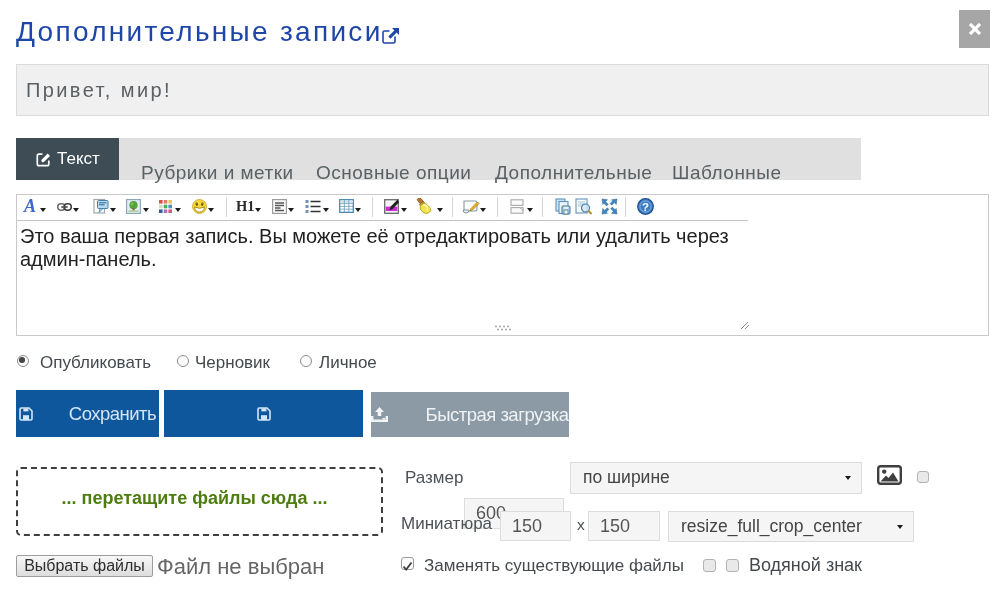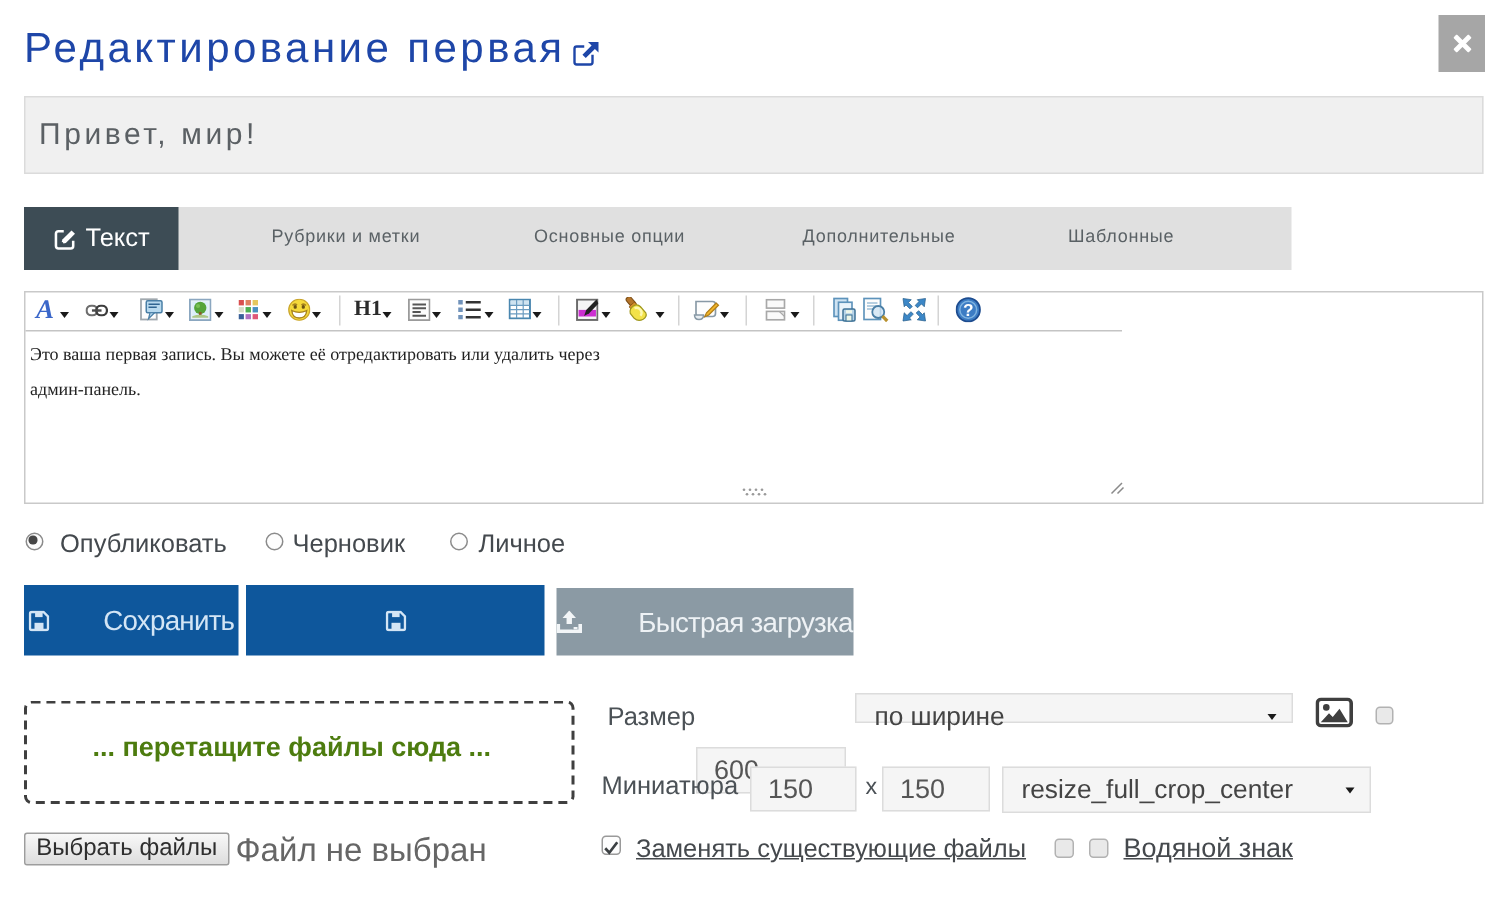--- a/index.html
+++ b/index.html
@@ -5,44 +5,44 @@
   * { margin:0; padding:0; box-sizing:border-box; }
   html,body { width:1004px; height:601px; background:#fff; overflow:hidden; }
   body { font-family:"Liberation Sans", sans-serif; position:relative; }
   .abs { position:absolute; }
   #title { left:16px; top:16px; font-size:28px; color:#1e46a8; letter-spacing:2.3px; }
   #closebtn { left:959px; top:10px; width:31px; height:38px; background:#a6a6a6; display:flex; align-items:center; justify-content:center; }
   #input1 { left:16px; top:64px; width:973px; height:52px; background:#f0f0f0; border:1px solid #dbdbdb; font-size:20px; color:#5b6064; line-height:50px; padding-left:9px; letter-spacing:2.4px; }
   #tabbar { left:16px; top:138px; width:845px; height:42px; background:#e0e0e0; }
   #tabactive { left:0; top:0; width:103px; height:42px; background:#3d4c55; color:#fff; display:flex; align-items:center; }
   #tabactive span { font-size:17px; margin-left:6px; }
-  .tabl { top:12px; font-size:12px; color:#5a6165; letter-spacing:0.5px;margin-left:40px; }
+  .tabl { top:24px; font-size:19px; color:#5a6165; letter-spacing:0.5px; }
   #editor { left:16px; top:194px; width:973px; height:142px; border:1px solid #c9c9c9; background:#fff; }
   #tbline { left:0px; top:25px; width:731px; height:0; border-top:1px solid #c4c4c4; }
-  #edtext { left:3px; top:29.5px; font-family:Liberation Serif, serif; font-size:12px; line-height:23px; color:#222; white-space:pre; }
+  #edtext { left:3px; top:29.5px; font-family:Liberation Sans, sans-serif; font-size:20px; line-height:23px; color:#222; white-space:pre; }
   .ic { position:absolute; top:4px; }
   .sep { position:absolute; top:2px; width:1px; height:20px; background:#d4d4d4; }
   .dar { position:absolute; top:13px; width:0; height:0; border-left:3.5px solid transparent; border-right:3.5px solid transparent; border-top:4px solid #1a1a1a; }
   .radio { width:12px; height:12px; border-radius:50%; border:1.6px solid #8b8b8b; background:#fdfdfd; }
   .radio.on::after { content:""; display:block; width:5.5px; height:5.5px; margin:1.6px; border-radius:50%; background:#464646; }
   .rlab { top:353px; font-size:17px; color:#44494e; }
   .btn { top:390px; height:47px; background:#0e579c; color:#d3e5f5; display:flex; align-items:center; justify-content:center; font-size:18.5px; letter-spacing:-0.5px;gap:28px; }
   #dropzone { left:16px; top:467px; width:367px; height:69px; border:2px dashed #3f3f3f; border-radius:5px; display:flex; align-items:center; justify-content:center; font-weight:bold; font-size:18px; color:#4d7c0f; padding:0 10px 7px 0; }
   #filebtn { left:16px; top:555px; width:137px; height:22px; border:1px solid #9d9d9d; border-radius:2px; background:linear-gradient(#f8f8f8,#ddd); font-size:16px; color:#2e2e2e; text-align:center; line-height:20px; }
   #filelab { left:157px; top:556px; font-size:22px; color:#666; line-height:22px; }
   .lab { font-size:17px; color:#4b5156; line-height:17px; }
   .inp { background:#f5f5f5; border:1px solid #dcdcdc; font-size:18px; color:#555; padding-left:11px; line-height:29px; }
   .sel { background:#f5f5f5; border:1px solid #dcdcdc; font-size:17.5px; color:#444; padding-left:12px; line-height:29px; }
   .sel::after { content:""; position:absolute; right:10px; top:13px; width:0; height:0; border-left:3.5px solid transparent; border-right:3.5px solid transparent; border-top:4px solid #1a1a1a; }
   .cb { width:13px; height:13px; border:1px solid #b2b2b2; border-radius:3px; background:#e9e9e9; }
-  .clab { top:557px; font-size:17px; color:#45494d; line-height:17px;text-decoration:underline; }
+  .clab { top:557px; font-size:17px; color:#45494d; line-height:17px; }
 </style>
 </head>
 <body>
-  <div id="title" class="abs">Редактирование первая</div>
+  <div id="title" class="abs">Дополнительные записи</div>
   <svg class="abs" style="left:381px; top:27px;" width="19" height="17" viewBox="0 0 19 17">
     <path d="M14 9.5 V14.5 Q14 16 12.5 16 H3.5 Q2 16 2 14.5 V5.5 Q2 4 3.5 4 H8.5" fill="none" stroke="#1e46a8" stroke-width="1.6"></path>
     <path d="M11 1 H18 V8 L15.6 5.6 L9.5 11.7 L7.3 9.5 L13.4 3.4 Z" fill="#1e46a8"></path>
   </svg>
   <div id="closebtn" class="abs">
     <svg width="12" height="12" viewBox="0 0 12 12">
       <path d="M1 1 L11 11 M11 1 L1 11" stroke="#fff" stroke-width="3.2"></path>
     </svg>
   </div>
   <div id="input1" class="abs">Привет, мир!</div>
@@ -249,21 +249,21 @@
     </svg>
     <span style="margin-left:9px">Быстрая загрузка</span>
   </div>
 
   <div id="dropzone" class="abs">... перетащите файлы сюда ...</div>
   <div id="filebtn" class="abs">Выбрать файлы</div>
   <div id="filelab" class="abs">Файл не выбран</div>
 
   <span class="abs lab" style="left:405px; top:469px;">Размер</span>
   <div class="abs inp" style="left:464px; top:462px; width:100px; height:31px;margin-top:36px;">600</div>
-  <div class="abs sel" style="left:570px; top:462px; width:292px; height:20px;">по ширине</div>
+  <div class="abs sel" style="left:570px; top:462px; width:292px; height:32px;">по ширине</div>
   <svg class="abs" style="left:877px; top:465px;" width="25" height="20" viewBox="0 0 25 20">
     <rect x="1.2" y="1.2" width="22.6" height="17.6" rx="2.5" fill="none" stroke="#3f3f3f" stroke-width="2.4"></rect>
     <circle cx="7.2" cy="6.6" r="2.2" fill="#3f3f3f"></circle>
     <path d="M3.5 16.5 L9 10.5 L11.5 13 L16 7.5 L21.5 16.5 Z" fill="#3f3f3f"></path>
   </svg>
   <div class="abs cb" style="left:917px; top:471px; width:12px; height:12px;"></div>
 
   <span class="abs lab" style="left:401px; top:515px;">Миниатюра</span>
   <div class="abs inp" style="left:500px; top:511px; width:71px; height:30px;">150</div>
   <span class="abs lab" style="left:577px; top:516px; font-size:15.5px;">x</span>

